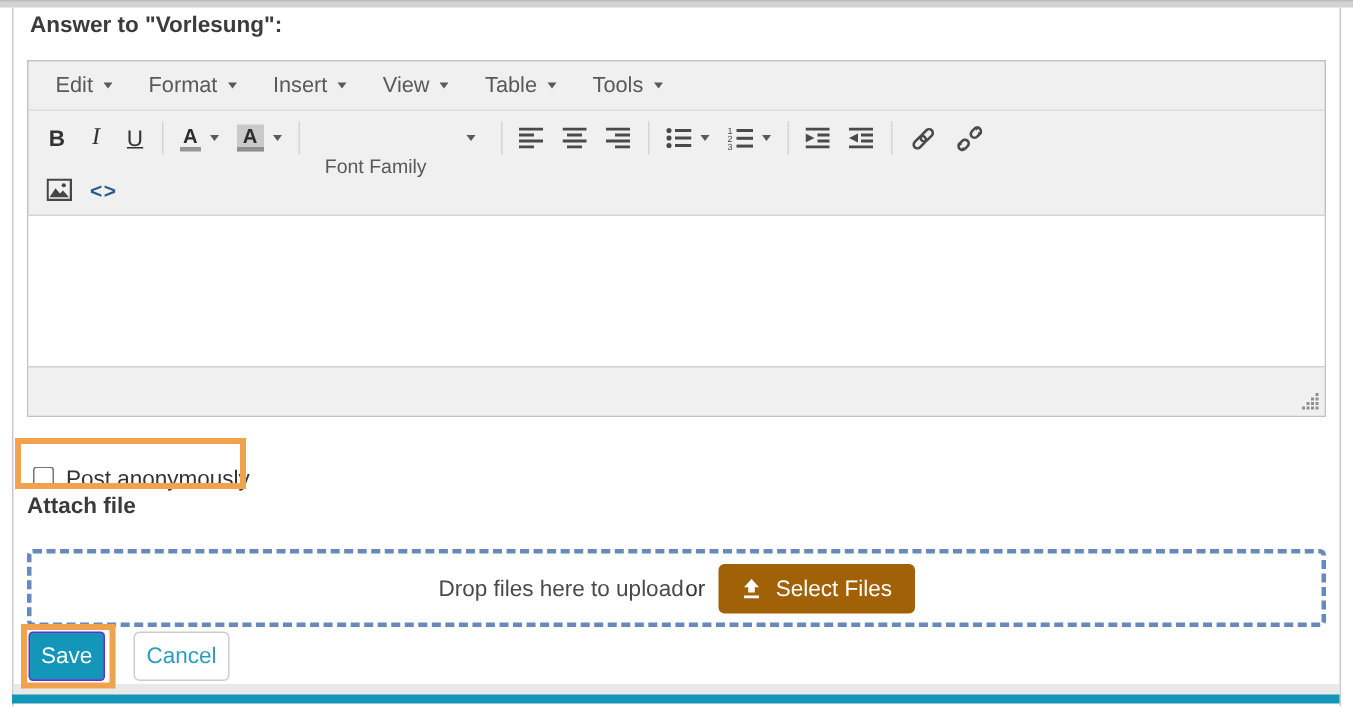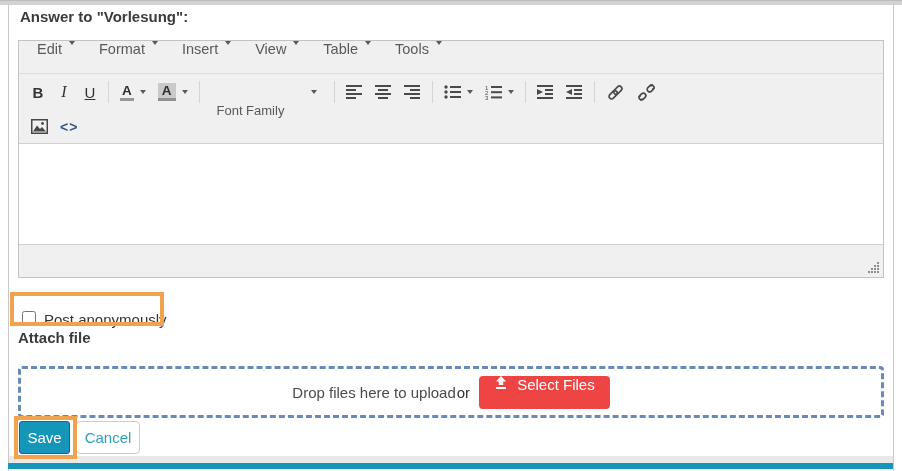--- a/index.html
+++ b/index.html
@@ -16,21 +16,21 @@
   .teal-bar   { position:absolute; left:8px; top:463px; width:885px; height:6px; background:#1396b8; }
 
   .page-title { position:absolute; left:20px; top:8px; font-size:15px; font-weight:bold; color:#3b3b3b; }
 
   
   .editor {
     position:absolute; left:18px; top:40px; width:866px; height:238px;
     border:1px solid #c3c3c3; background:#f0f0f0; display:flex; flex-direction:column;
   }
   .menubar { height:33px; display:flex; align-items:stretch; padding-left:6px; border-bottom:1px solid #dcdcdc; }
-  .menu-item { display:flex; gap:7px; padding:0 12px; font-size:14.5px; color:#595959; cursor:default; }
+  .menu-item { display:flex; align-items:center; gap:7px; padding:0 12px; font-size:14.5px; color:#595959; cursor:default; }
   .caret { width:0; height:0; border-left:3.5px solid transparent; border-right:3.5px solid transparent; border-top:4px solid #595959; display:inline-block; }
 
   .toolbar { display:flex; align-items:center; padding-left:6px; }
   .tb-row1 { height:36px; }
   .tb-row2 { height:33px; }
   .tb-btn { height:28px; min-width:26px; display:flex; align-items:center; justify-content:center; padding:0 6px; gap:6px; border-radius:2px; }
   .tb-sep { width:1px; height:22px; background:#d4d4d4; margin:0 5px; flex:0 0 auto; }
   .tb-btn svg { display:block; fill:#4a4a4a; }
 
   .lbl-bold { font-weight:bold; font-size:15px; color:#333; }
@@ -58,33 +58,33 @@
   .attach-heading { position:absolute; left:18px; top:329px; font-size:15px; font-weight:bold; color:#3b3b3b; }
 
   .dropzone {
     position:absolute; left:18px; top:366px; width:866px; height:52px;
     border:3px dashed #6789bb; border-radius:4px; background:#fff;
     display:flex; align-items:center; justify-content:center; gap:1px;
   }
   .drop-text { font-size:15px; color:#4a4a4a; }
   .or-label { font-size:15px; color:#333; font-weight:normal; margin-right:8px; }
   .select-files-btn {
-    height:33px; padding:0 15px; background:#ef4444; color:#fff; border:none;
+    height:33px; padding:0 15px; background:#a16207; color:#fff; border:none;
     border-radius:4px; font-size:15px; font-family:"Liberation Sans",sans-serif;
-    display:flex; gap:9px; cursor:pointer;
+    display:flex; align-items:center; gap:9px; cursor:pointer;
   }
   .select-files-btn svg { display:block; fill:#ffffff; }
 
   .save-btn {
     position:absolute; left:19px; top:421px; width:51px; height:33px;
     background:#1396b8; color:#fff; border:1px solid #6d28d9; border-radius:3px;
     font-size:15px; font-family:"Liberation Sans",sans-serif; cursor:pointer;
   }
   .cancel-btn {
-    position:absolute; left:76px; top:421px; width:64px; height:33px;
+    position:absolute; left:89px; top:421px; width:64px; height:33px;
     background:#ffffff; color:#2e9ebf; border:1px solid #cccccc; border-radius:4px;
     font-size:15px; font-family:"Liberation Sans",sans-serif; cursor:pointer;
   }
 </style>
 </head>
 <body>
 
 <div class="page">
 
   <div class="top-strip"></div>

